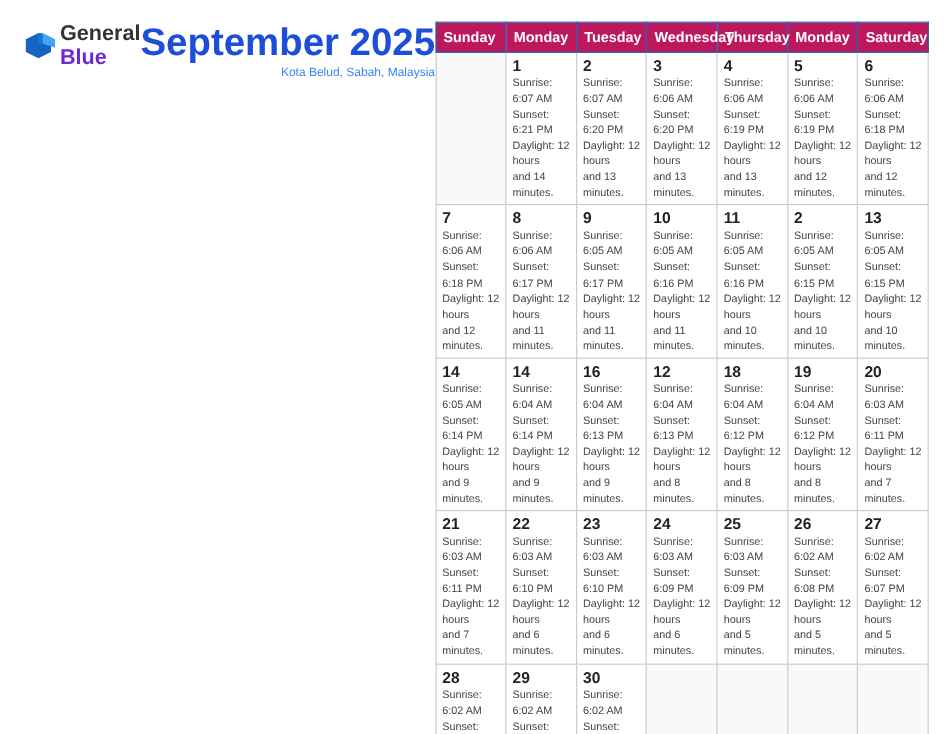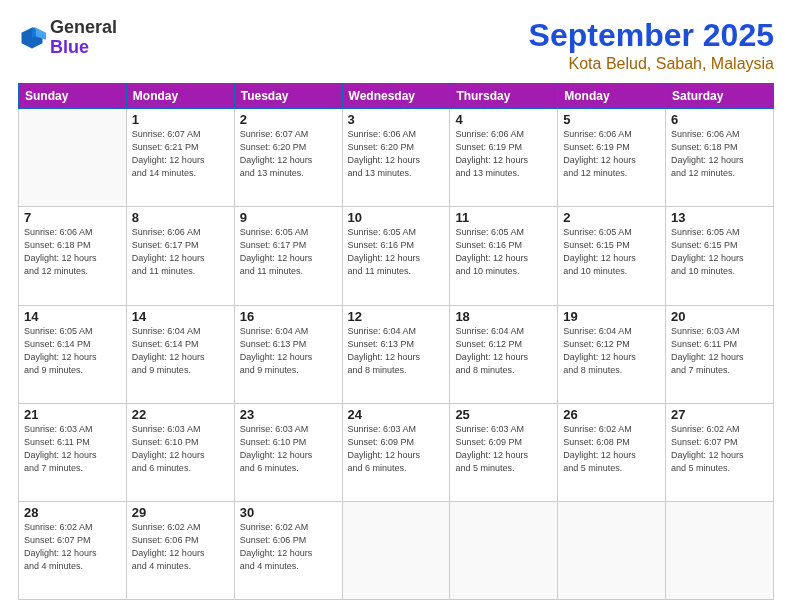--- a/index.html
+++ b/index.html
@@ -8,21 +8,21 @@
       height: 612px;
       font-family: Arial, sans-serif;
       background: #fff;
       overflow: hidden;
     }
     .page {
       width: 792px;
       height: 612px;
       padding: 18px 18px 12px 18px;
       display: flex;
-      flex-direction: column;
+      flex-direction: row;
     }
     .header {
       display: flex;
       justify-content: space-between;
       align-items: flex-start;
       margin-bottom: 10px;
     }
     .logo {
       display: flex;
       align-items: center;
@@ -42,33 +42,33 @@
     .title-block {
       text-align: right;
     }
     .month-title {
       font-size: 32px;
       font-weight: bold;
       color: #1d4ed8;
       line-height: 1.1;
     }
     .location {
-      font-size: 16px;
-      color: #a16207;
+      font-size: 10px;
+      color: #3b82f6;
       margin-top: 2px;
     }
     .calendar {
       flex: 1;
       border: 1px solid #ccc;
       border-collapse: collapse;
       width: 100%;
       table-layout: fixed;
     }
     .calendar th {
-      background: #a21caf;
+      background: #be185d;
       color: #fff;
       font-size: 12px;
       font-weight: bold;
       padding: 5px 6px;
       text-align: left;
       border: 1px solid #1565C0;
     }
     .calendar td {
       border: 1px solid #ccc;
       vertical-align: top;

